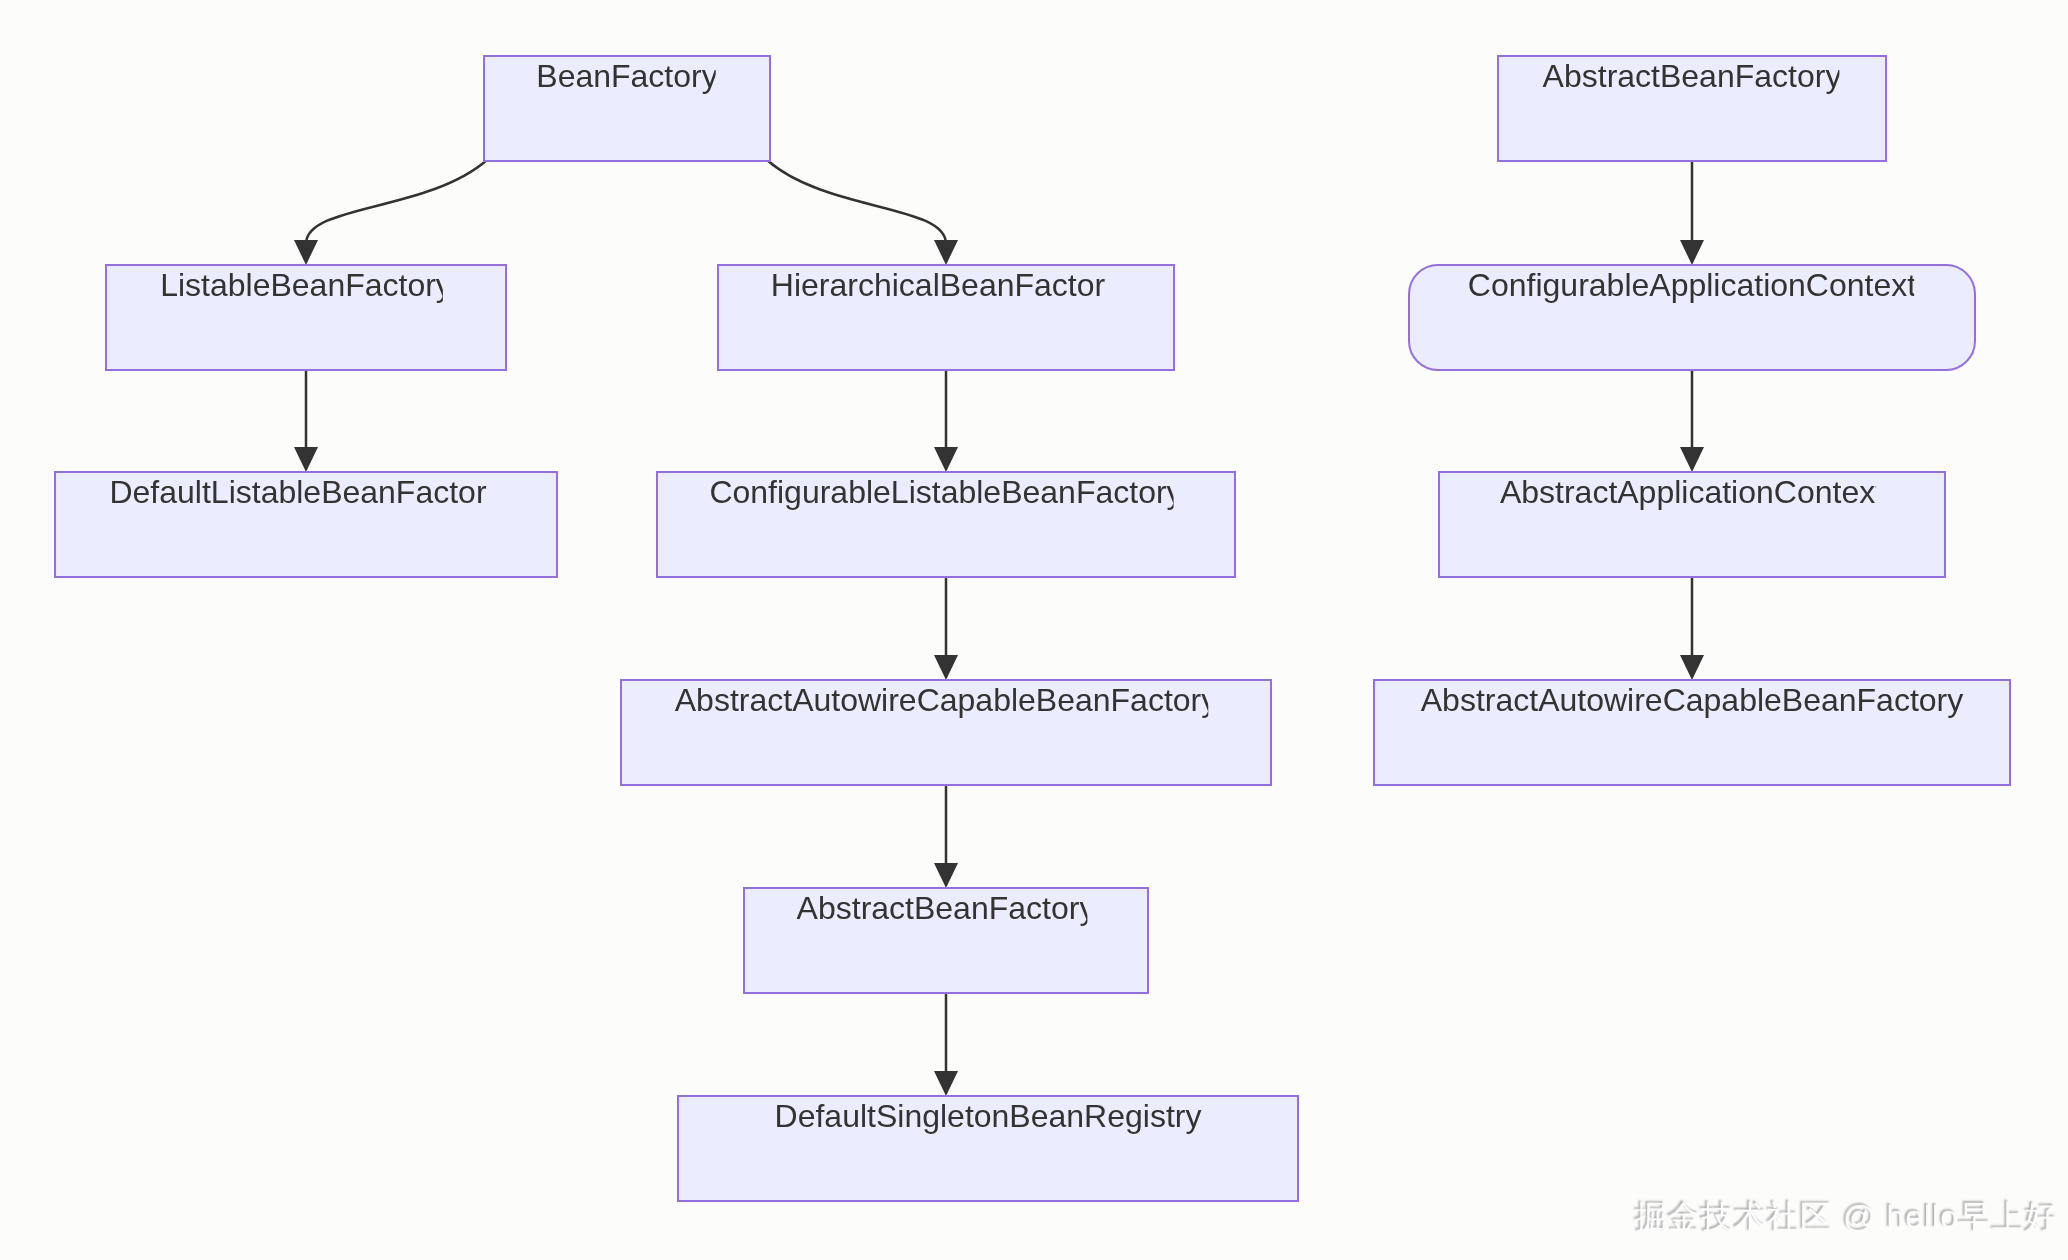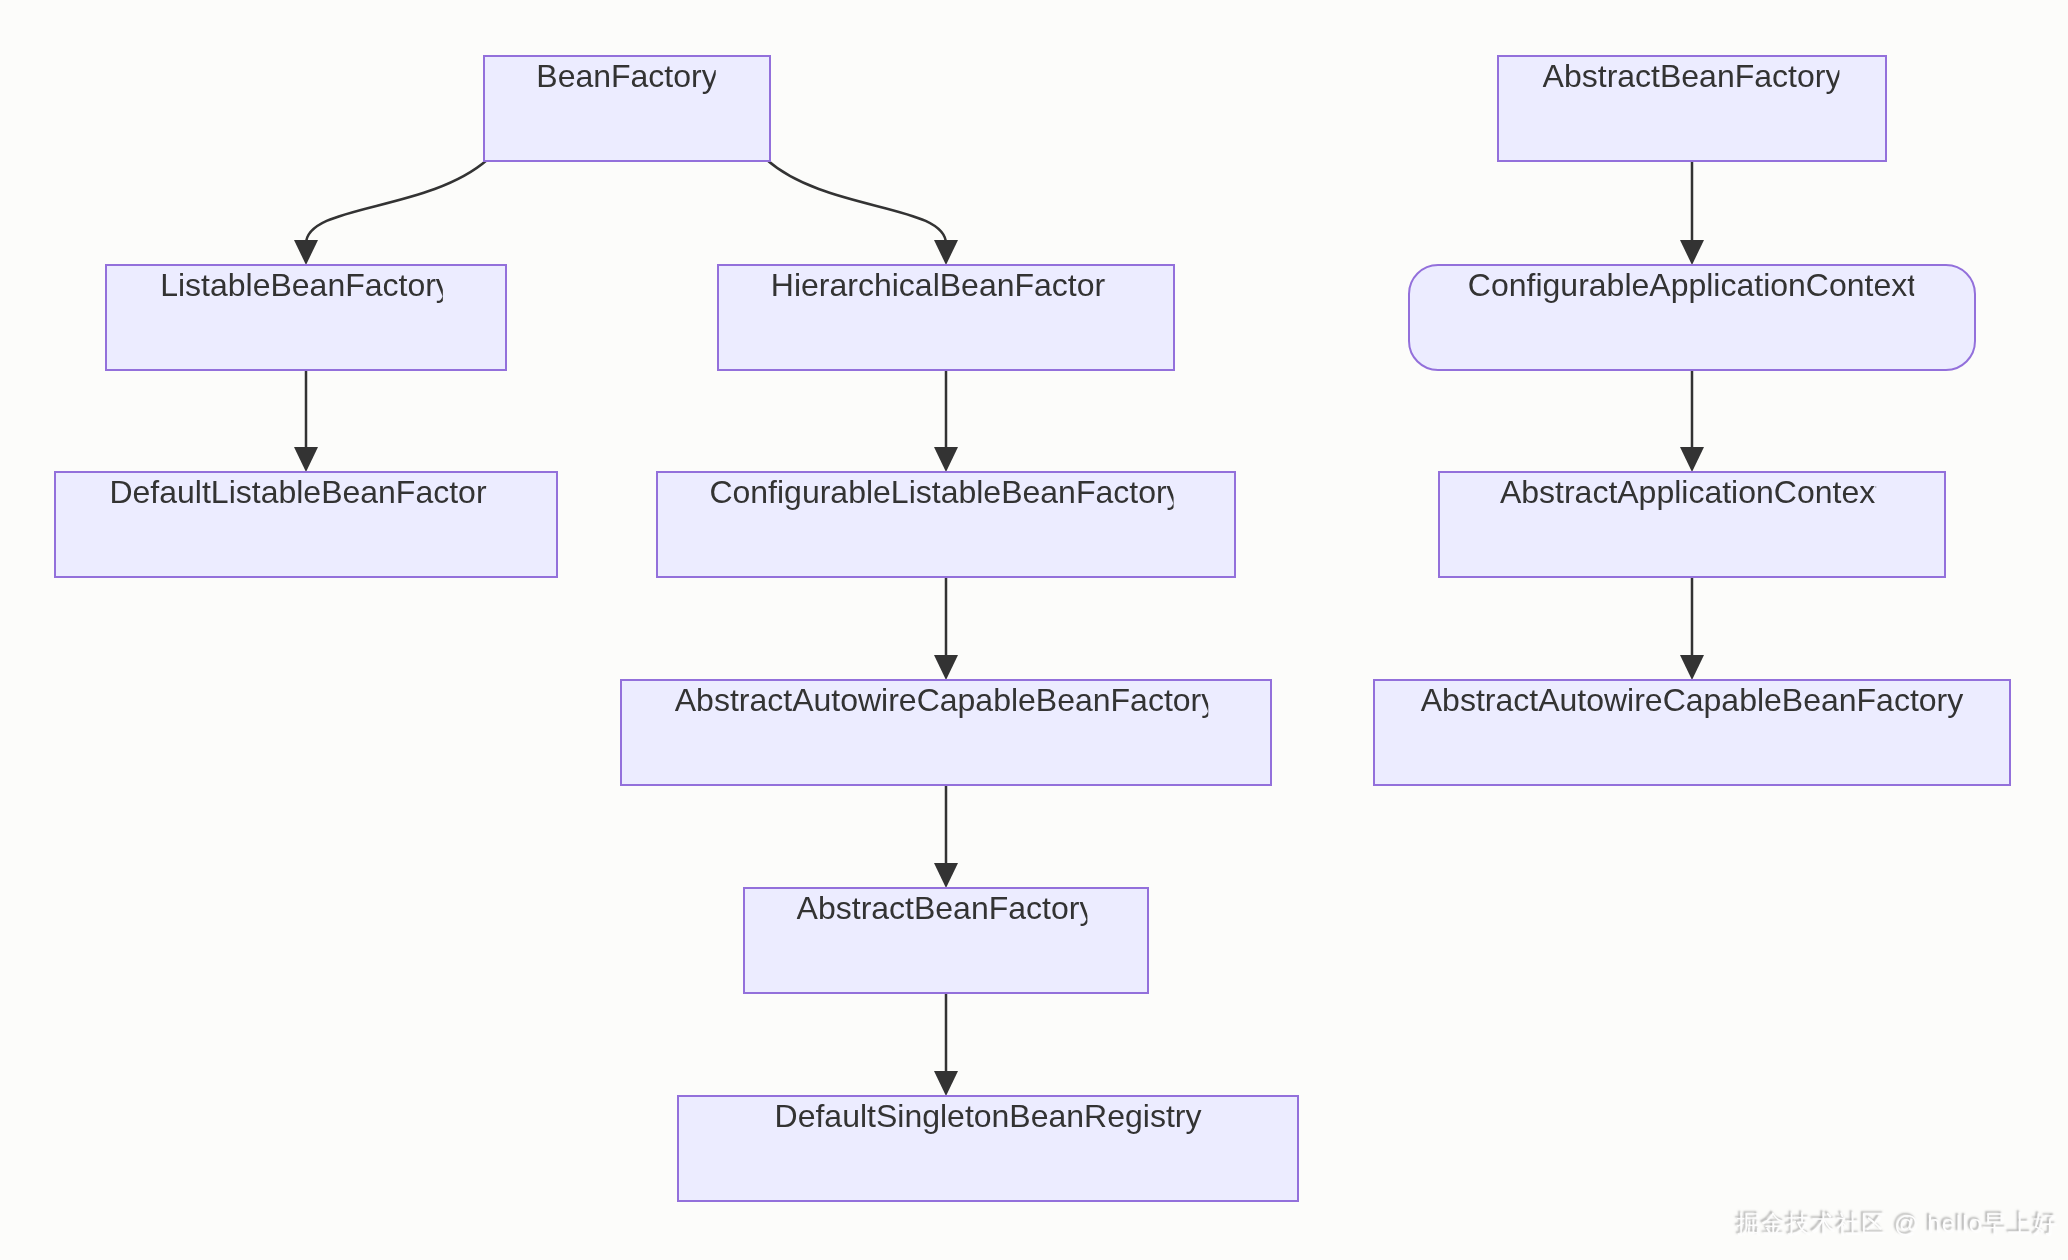--- a/index.html
+++ b/index.html
@@ -39,21 +39,21 @@
     display: inline-block;
     font-size: 32px;
     line-height: 1.2;
     color: var(--text, #333333);
     white-space: nowrap;
   }
   .watermark {
     position: absolute;
     right: 10px;
     bottom: 20px;
-    font-size: 24px;
+    font-size: 32px;
     letter-spacing: 1px;
     color: #FDFDFD;
     text-shadow: -2px -2px 2px rgba(110,110,110,0.55), 1px 1px 1px rgba(255,255,255,0.7);
     white-space: nowrap;
   }
 </style>
 </head>
 <body>
 
 <div id="diagram">

